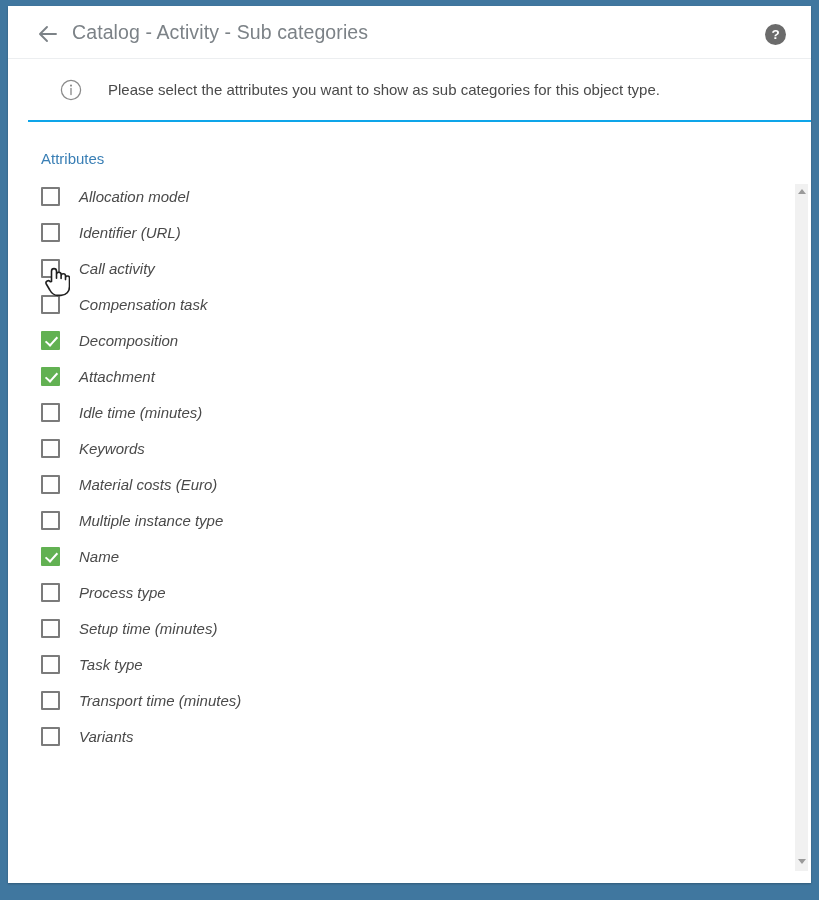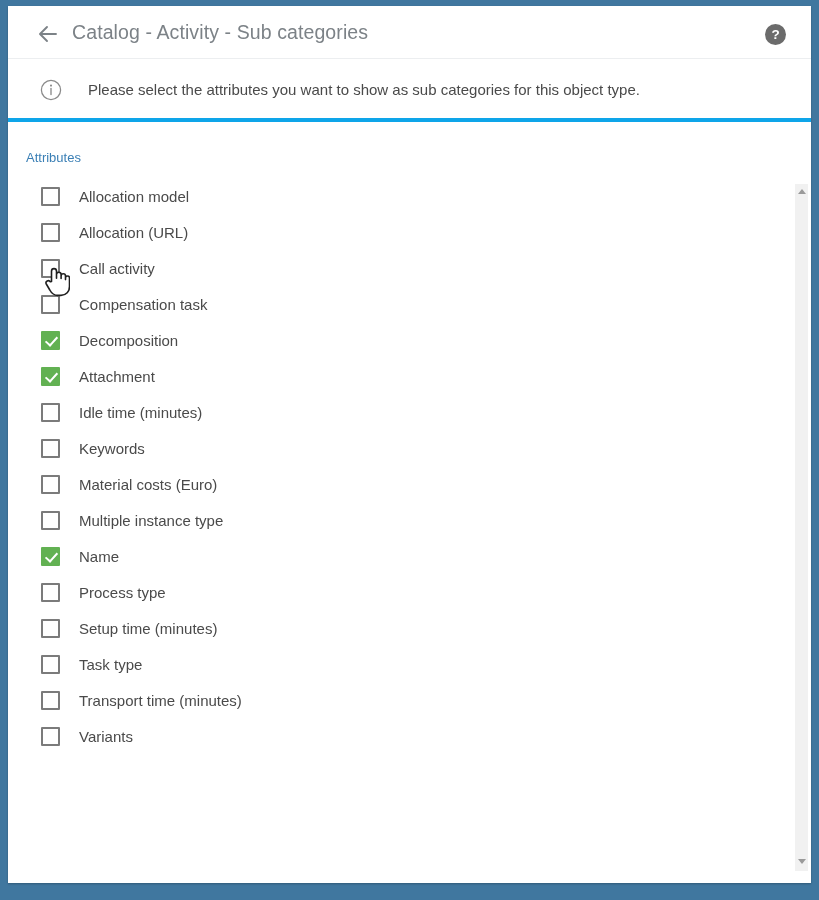--- a/index.html
+++ b/index.html
@@ -70,22 +70,23 @@
     width: 21px;
     height: 21px;
     cursor: pointer;
   }
   #help-button svg { display: block; }
 
   
   #info-bar {
     position: relative;
     height: 63px;
-    border-bottom: 4px solid #0ea5e9;
-    box-sizing: border-box;
+    border-bottom: 2px solid #0ea5e9;
+    box-sizing: border-box;
+    margin-left: 20px;
   }
   #info-icon {
     position: absolute;
     left: 32px;
     top: 20px;
     width: 22px;
     height: 22px;
   }
   #info-icon svg { display: block; }
   #info-text {
@@ -95,33 +96,34 @@
     height: 62px;
     line-height: 62px;
     font-size: 15px;
     color: #4a4a4a;
     white-space: nowrap;
   }
 
   
   #section-label {
     position: absolute;
-    left: 18px;
+    left: 33px;
     top: 144px;
-    font-size: 13px;
+    font-size: 15px;
     color: #3a7fb5;
   }
 
   #list-viewport {
     position: absolute;
     left: 0;
     top: 172px;
     width: 803px;
     height: 700px;
     overflow: hidden;
+    font-style: italic;
   }
   #attribute-list {
     position: absolute;
     left: 0;
     top: 0;
     width: 790px;
   }
   .attribute-row {
     position: relative;
     height: 36px;
@@ -242,21 +244,21 @@
     <div id="section-label" style="color: rgb(58, 127, 181);">Attributes</div>
 
     <div id="list-viewport">
       <div id="attribute-list">
           <div class="attribute-row">
             <span class="checkbox"></span>
             <span class="attribute-label">Allocation model</span>
           </div>
           <div class="attribute-row">
             <span class="checkbox"></span>
-            <span class="attribute-label">Allocation (URL)</span>
+            <span class="attribute-label">Identifier (URL)</span>
           </div>
           <div class="attribute-row">
             <span class="checkbox"></span>
             <span class="attribute-label">Call activity</span>
           </div>
           <div class="attribute-row">
             <span class="checkbox"></span>
             <span class="attribute-label">Compensation task</span>
           </div>
           <div class="attribute-row">

